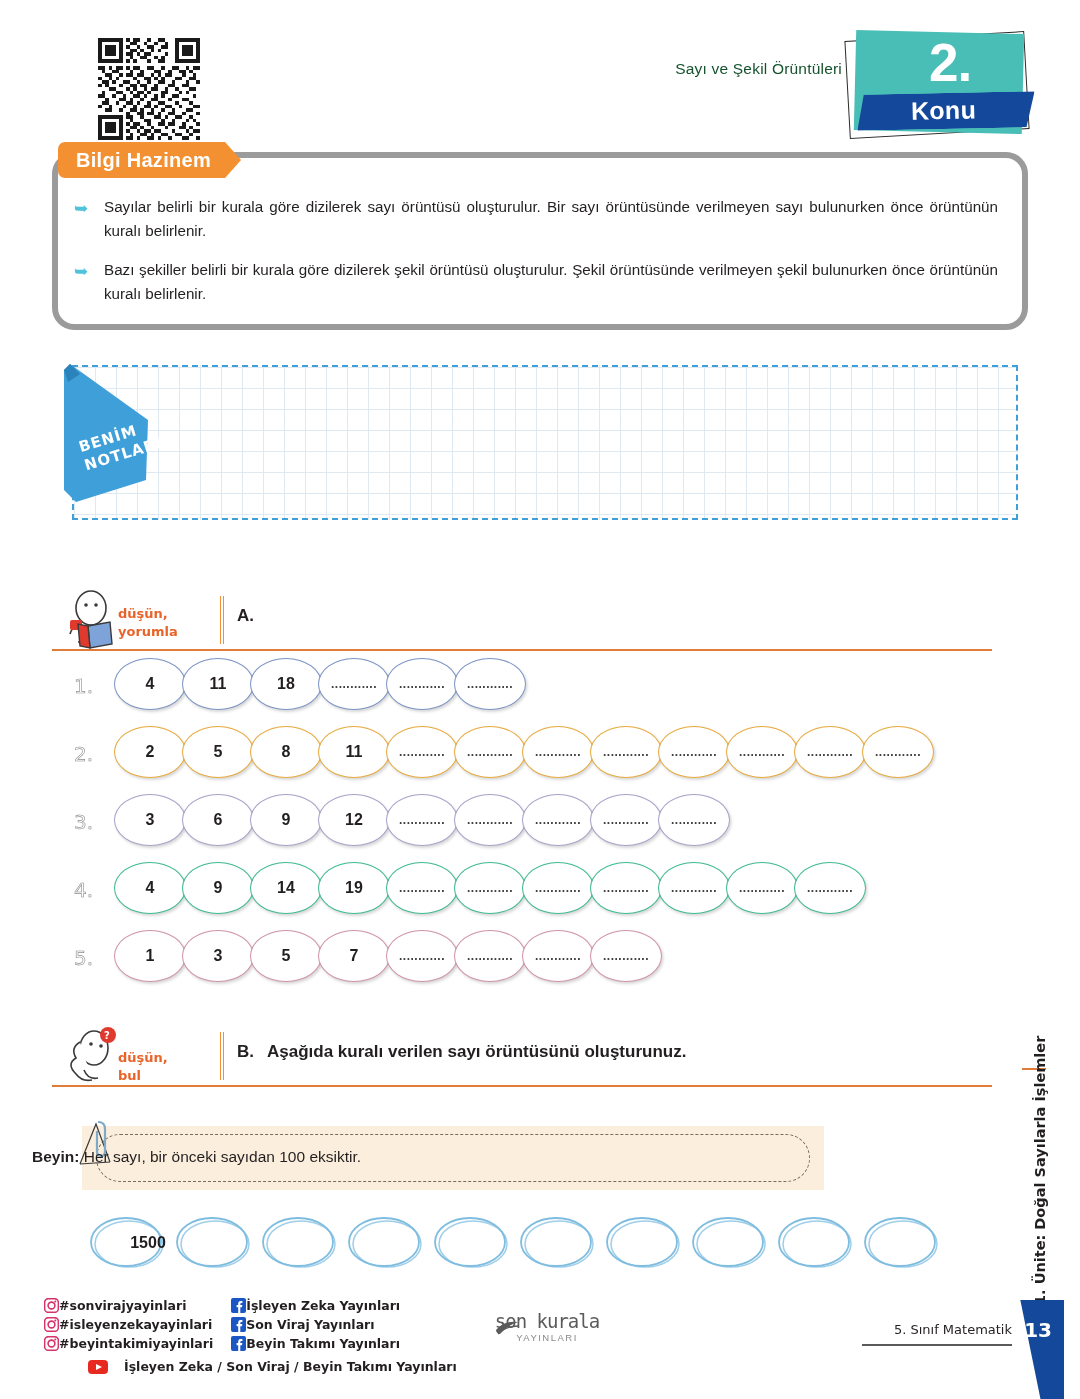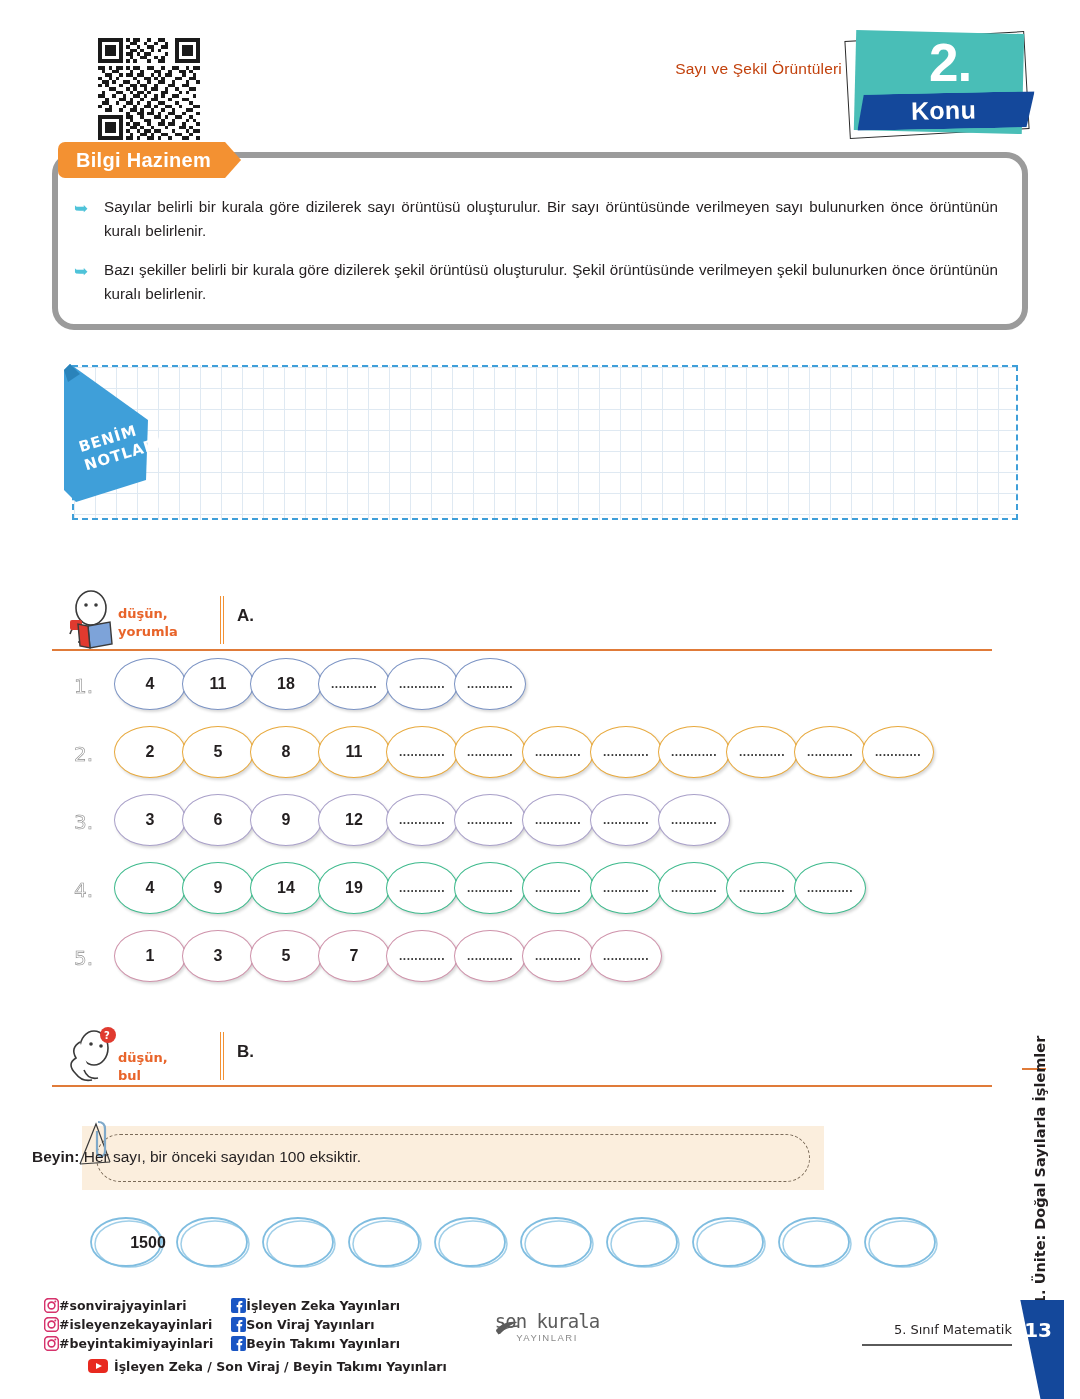--- a/index.html
+++ b/index.html
@@ -18,21 +18,21 @@
     position: absolute;
     left: 98px; top: 38px;
     width: 102px; height: 102px;
   }
   .qr-box svg { display: block; width: 100%; height: 100%; }
 
   .topic-label {
     position: absolute;
     right: 238px; top: 60px;
     font-size: 15.5px;
-    color: #c2410c;
+    color: #14532d;
     letter-spacing: .2px;
     white-space: nowrap;
   }
 
   .topic-badge {
     position: absolute;
     right: 28px; top: 30px;
     width: 215px; height: 112px;
   }
   .topic-badge .skew-outline {
@@ -245,21 +245,21 @@
     position: absolute; right: 34px; top: 1068px;
     width: 24px; height: 2px; background: #e07b39;
   }
 
   
   .footer { position: absolute; left: 44px; top: 1298px; width: 420px; }
   .soc-cols { display: flex; gap: 18px; }
   .soc-col { display: flex; flex-direction: column; gap: 4px; }
   .soc-row { display: flex; align-items: center; font-size: 13px; }
   .ig-ico, .fb-ico, .yt-ico { flex: 0 0 auto; display: block; }
-  .yt-row { display: flex; gap: 6px; margin-top: 8px; margin-left: 44px; font-size: 13px; font-weight: bold; }
+  .yt-row { display: flex; align-items: center; gap: 16px; margin-top: 8px; margin-left: 44px; font-size: 13px; font-weight: bold; }
   .soc-text { font-family: "DejaVu Sans", sans-serif; font-weight: bold; font-size: 12.5px; }
 
   .logo { position: absolute; left: 492px; top: 1310px; width: 110px; text-align: center; }
   .logo-name {
     font-family: "DejaVu Sans Mono", monospace;
     font-size: 19px; color: #5b5b5b; letter-spacing: -1px;
   }
   .logo-sub { font-size: 9.5px; color: #8a8a8a; letter-spacing: 1.5px; }
   .logo-swoosh { position: absolute; left: 2px; top: 6px; }
 
@@ -688,20 +688,21 @@
         <path d="M22,16 q-10,6 -4,16 q-10,6 0,16 q6,8 16,6" fill="#fff" stroke="#3a3a3a" stroke-width="1.6"></path>
         <path d="M26,44 q4,10 14,8" fill="none" stroke="#3a3a3a" stroke-width="1.6"></path>
         <circle cx="50" cy="9" r="8" fill="#e03a2f"></circle>
         <text x="46" y="13" font-family="DejaVu Sans, sans-serif" font-size="10" font-weight="bold" fill="#fff">?</text>
         <text x="60" y="36" font-family="DejaVu Sans, sans-serif" font-size="13" font-weight="bold" fill="#e8642a">düşün,</text>
         <text x="60" y="54" font-family="DejaVu Sans, sans-serif" font-size="13" font-weight="bold" fill="#e8642a">bul</text>
       </svg>
     </div>
     <div class="sec-divider-v"></div>
     <div class="sec-letter">B.</div>
+    <div class="sec-title">Aşağıda kuralı verilen sayı örüntüsünü oluşturunuz.</div>
     <div class="sec-rule"></div>
   </div>
 </div>
 
 <div class="kural-box">
   <div class="kural-inner"></div>
 </div>
 <div class="clip">
   <svg width="42" height="56" viewBox="0 0 42 56">
     <path d="M4,46 L20,6 L34,44" fill="none" stroke="#3a3a3a" stroke-width="1.2"></path>

